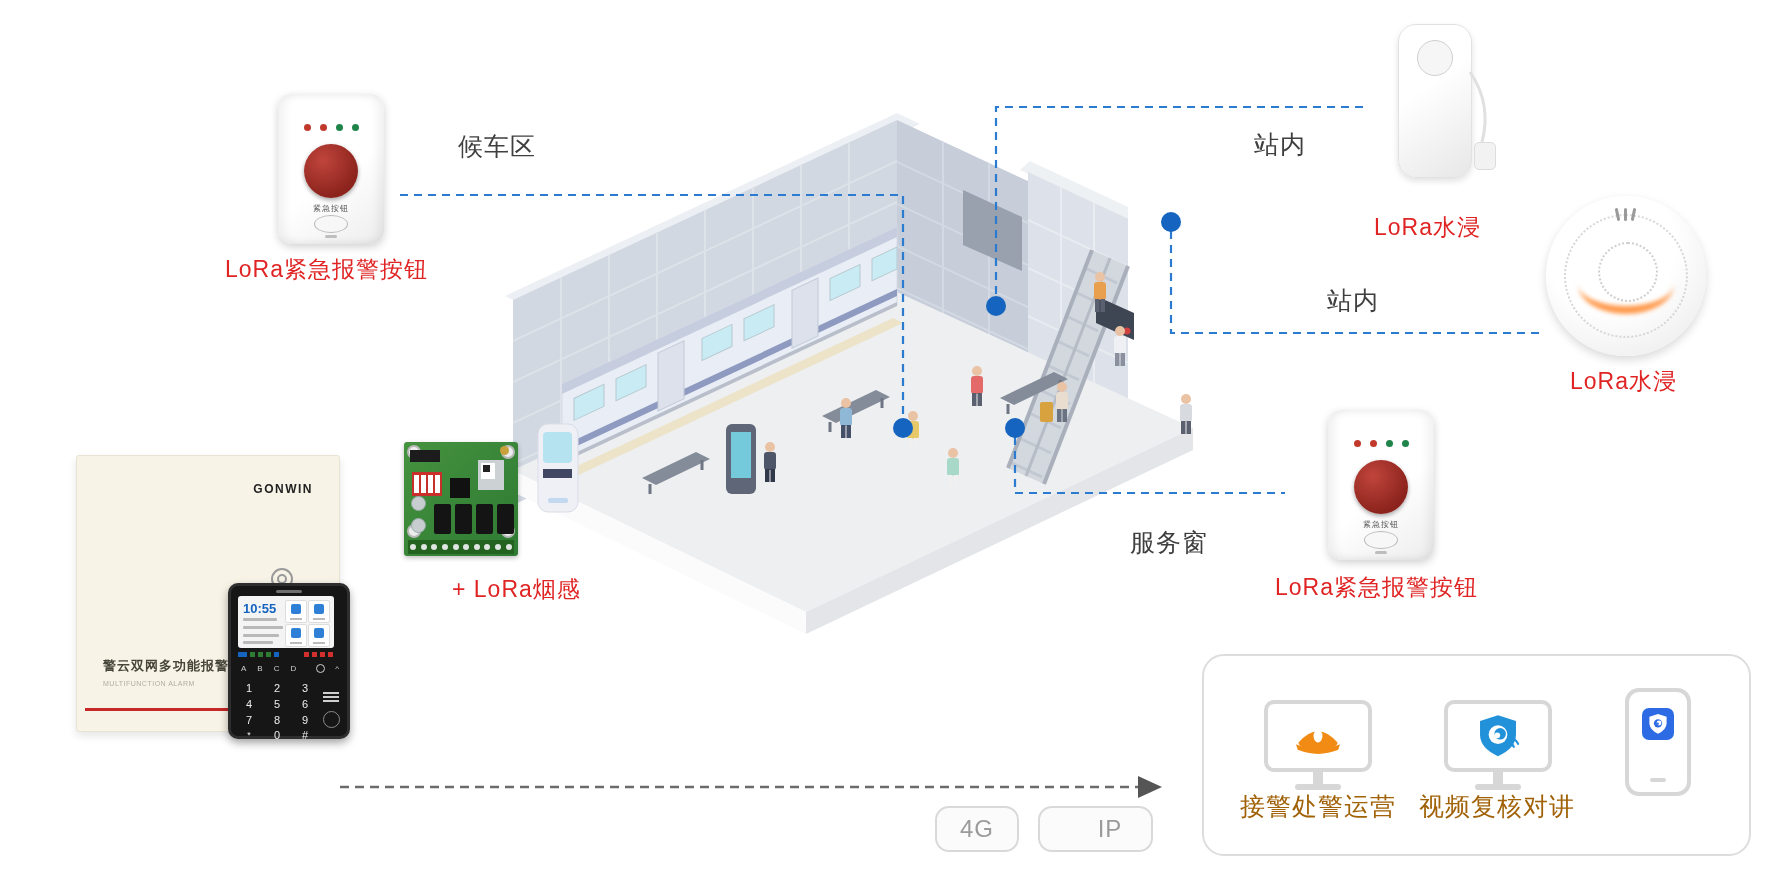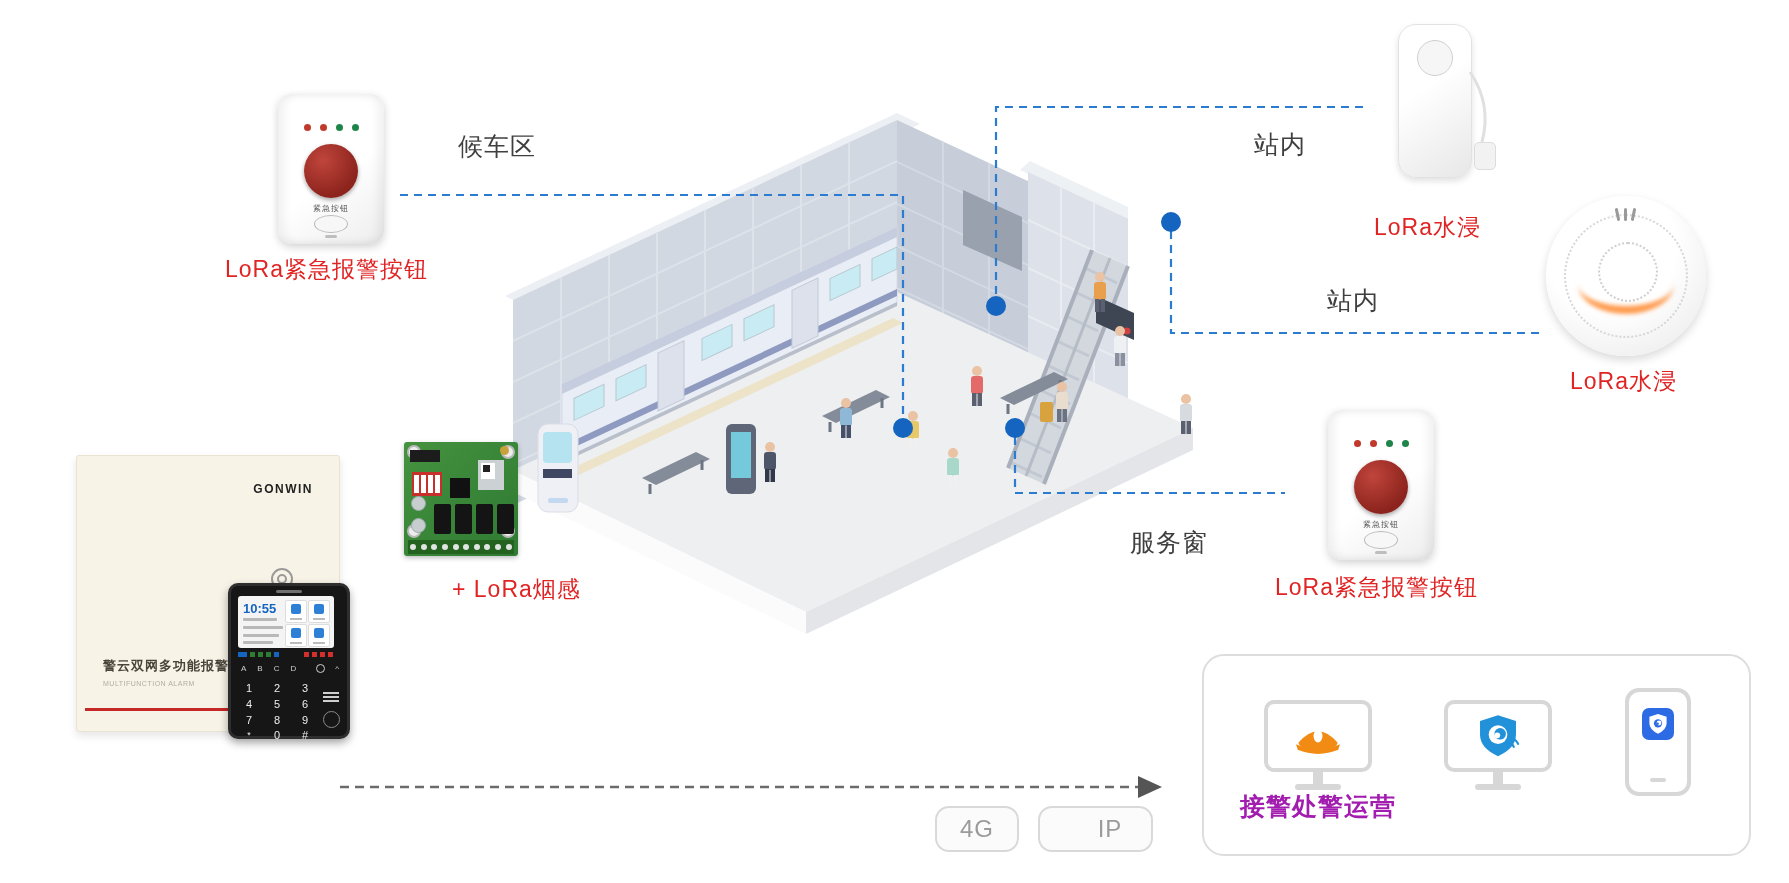--- a/index.html
+++ b/index.html
@@ -97,21 +97,21 @@
   
   .services{width:545px;height:198px;border:2px solid #ddd;border-radius:22px;background:#fff;}
   .tile{position:absolute;width:100px;height:64px;border:4px solid #d7d7d7;border-radius:10px;background:#fff;
         display:flex;align-items:center;justify-content:center;}
   .tile .neck{position:absolute;left:50%;bottom:-16px;transform:translateX(-50%);width:10px;height:12px;background:#d7d7d7;}
   .tile .base{position:absolute;left:50%;bottom:-22px;transform:translateX(-50%);width:46px;height:6px;background:#d7d7d7;border-radius:3px;}
   .phone{position:absolute;width:58px;height:100px;border:4px solid #d7d7d7;border-radius:14px;background:#fff;}
   .phone .app{position:absolute;left:50%;top:16px;transform:translateX(-50%);width:32px;height:32px;border-radius:7px;background:#2d6be4;
         display:flex;align-items:center;justify-content:center;}
   .phone .dash{position:absolute;left:50%;bottom:10px;transform:translateX(-50%);width:16px;height:4px;background:#d7d7d7;border-radius:2px;}
-  .svc-label{position:absolute;width:200px;text-align:center;font-size:25px;color:#a21caf;letter-spacing:1px;top:134px;font-weight:bold;}
+  .svc-label{position:absolute;width:200px;text-align:center;font-size:25px;color:#a16207;letter-spacing:1px;top:134px;}
 </style>
 </head>
 <body>
 
 <div class="canvas">
 
   <svg class="layer" width="1789" height="883" viewBox="0 0 1789 883">
 
     <polygon points="505,296 897,113 920,124 528,307" fill="#eceff3"></polygon>
     <polygon points="1020,170 1128,220 1128,207 1030,161" fill="#eef1f4"></polygon>
@@ -466,15 +466,16 @@
           <path d="M32 3 L57 11 V30 Q57 49 32 60 Q7 49 7 30 V11 Z" fill="#fff"></path>
           <circle cx="32" cy="30" r="12" fill="#2d6be4"></circle>
           <circle cx="35" cy="29" r="7" fill="#fff"></circle>
           <circle cx="31" cy="31" r="3.5" fill="#2d6be4"></circle>
         </svg>
       </div>
       <div class="dash"></div>
     </div>
 
     <div class="svc-label" style="left:14px;">接警处警运营</div>
+    <div class="svc-label" style="left:193px;">视频复核对讲</div>
   </div>
 
 </div>
 
 </body></html>

